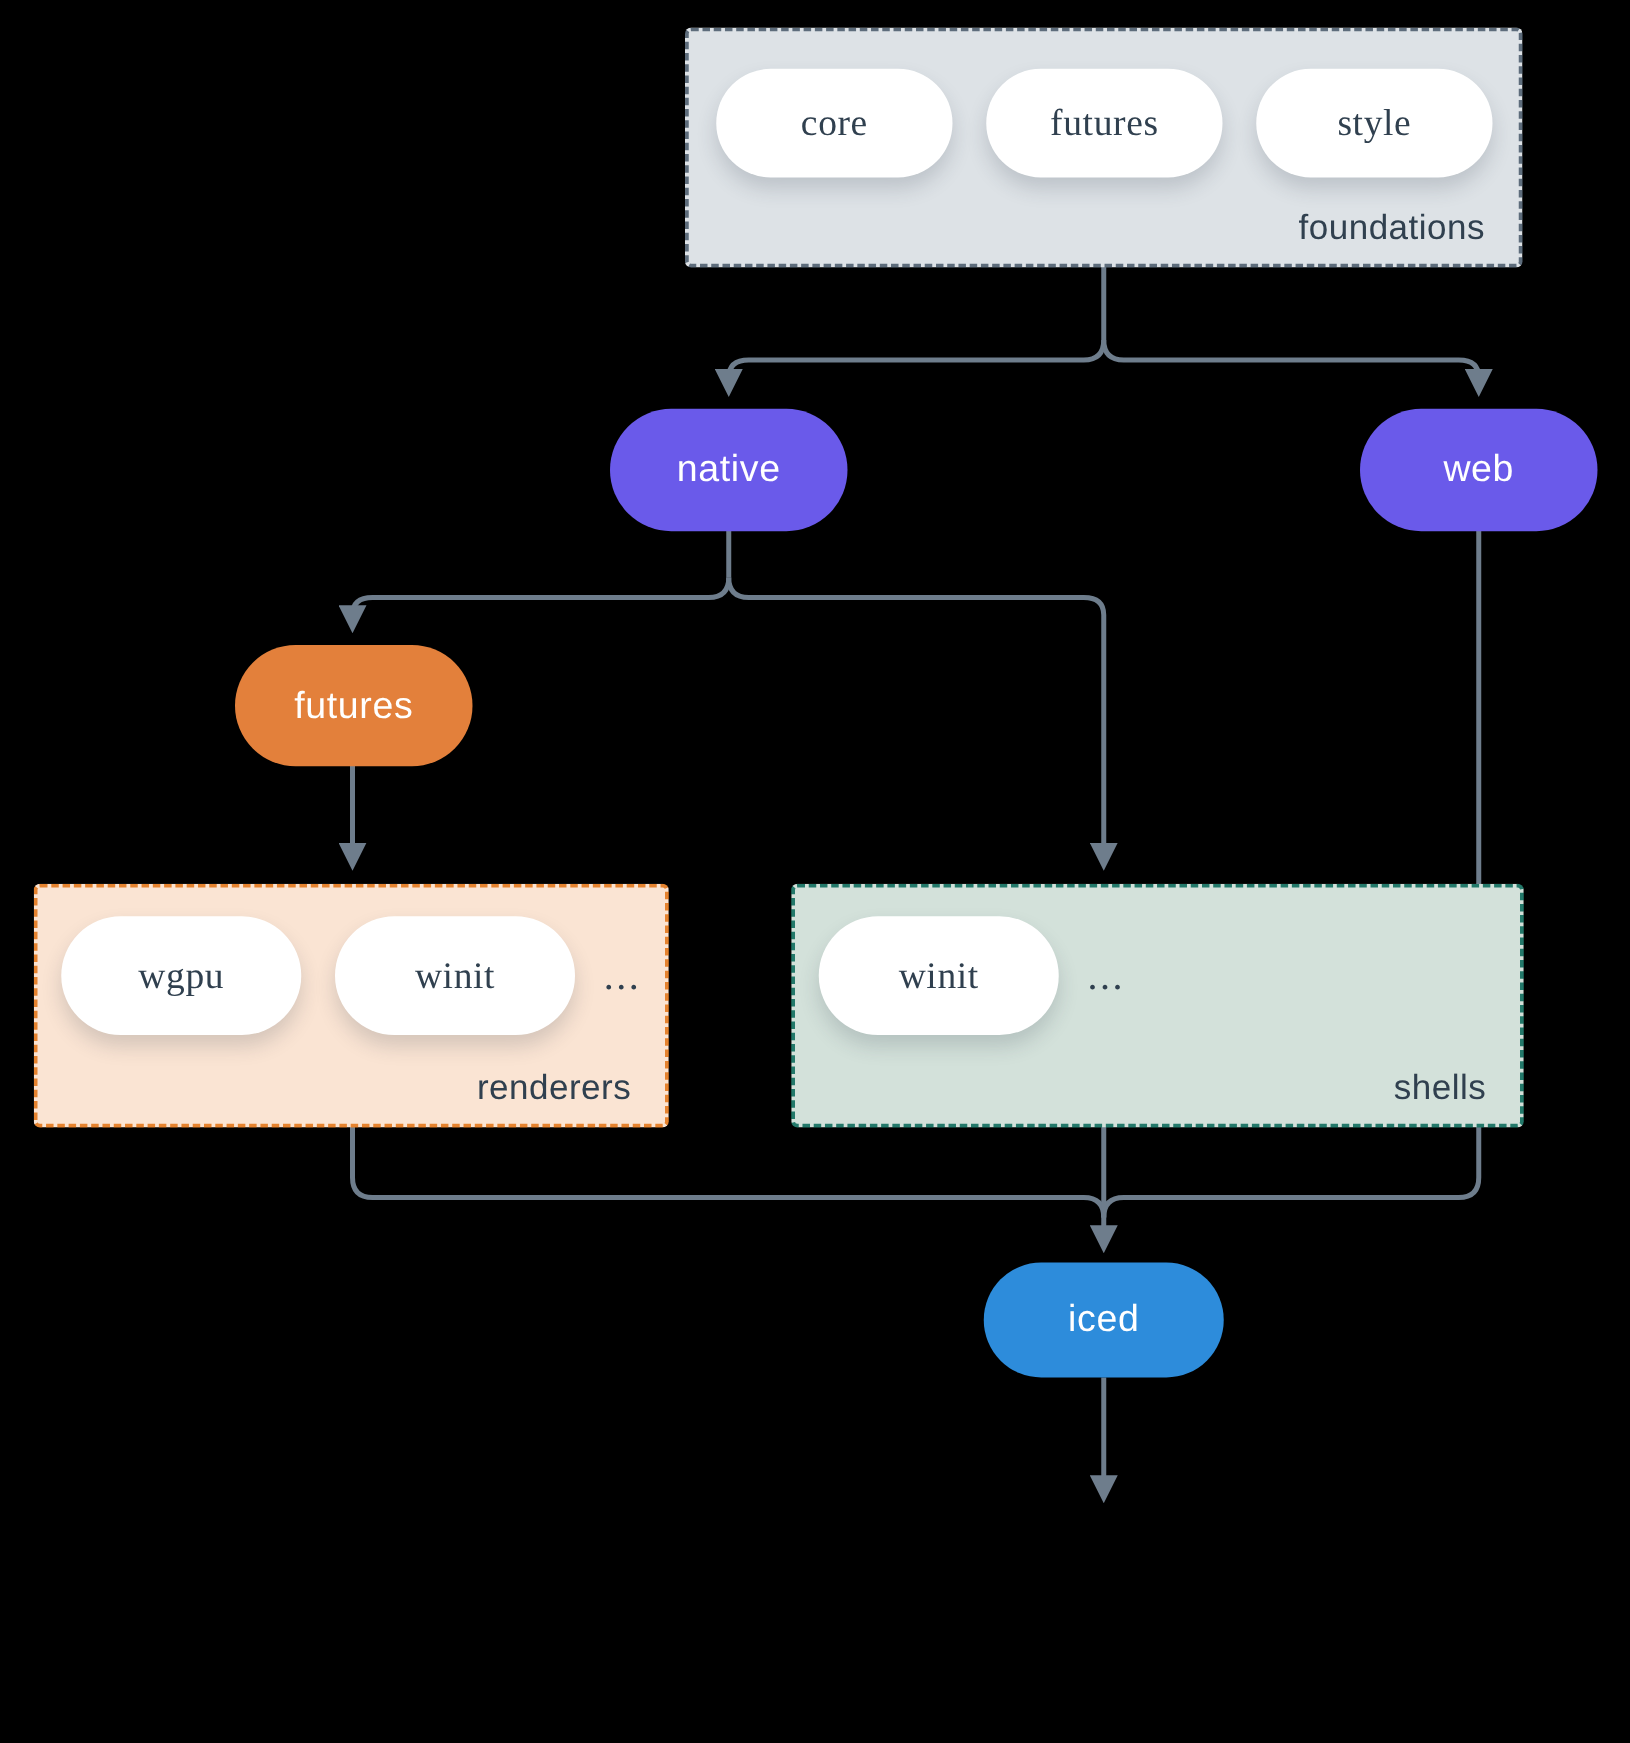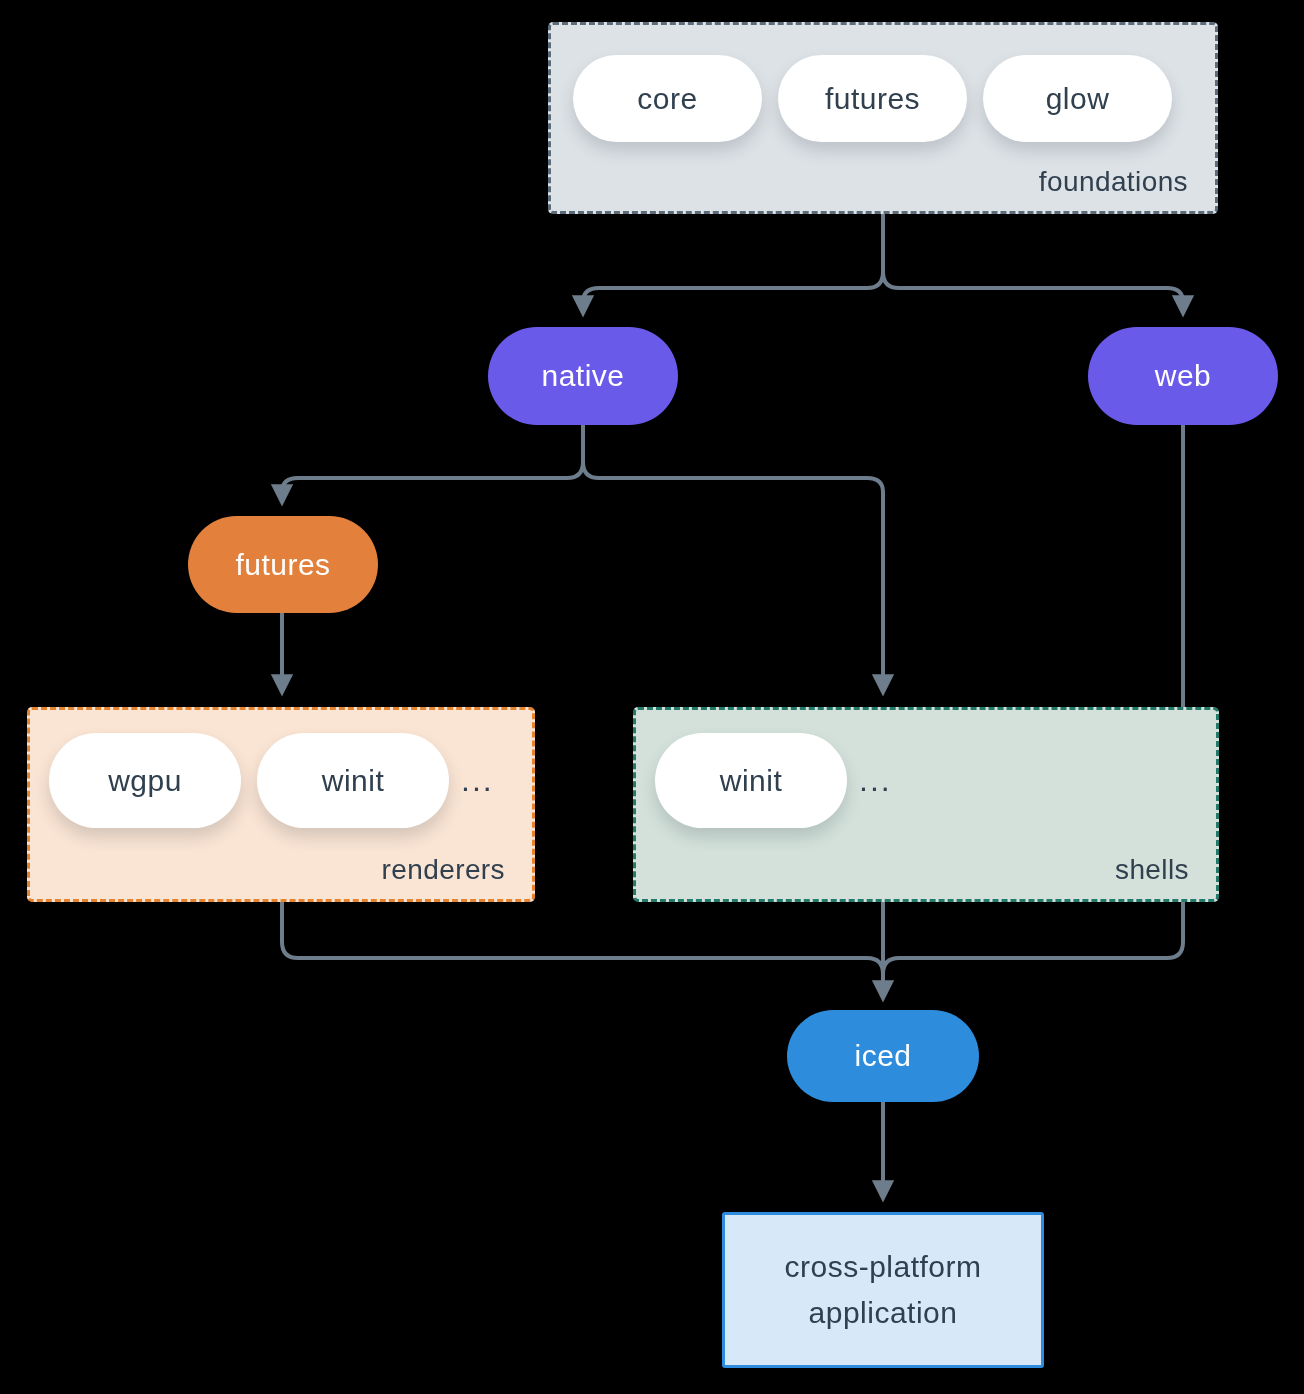--- a/index.html
+++ b/index.html
@@ -48,21 +48,22 @@
   }
   .group-shells {
     left: 633px; top: 707px; width: 586px; height: 195px;
     background: var(--shells-fill, #D3E1DA);
     border: 3px dashed var(--shells-border, #23796A);
   }
   .pill-row {
     position: absolute;
     display: flex;
     align-items: flex-start;
-    gap: 16px;
+    gap: 27px;
+    font-family: Liberation Serif, serif;
   }
   .group-foundations .pill-row { left: 22px; top: 30px; }
   .group-renderers .pill-row,
   .group-shells .pill-row { left: 19px; top: 23px; }
   .pill {
     display: flex;
     align-items: center;
     justify-content: center;
     border-radius: 999px;
     font-size: 30px;
@@ -147,21 +148,21 @@
     <path class="link" d="M 1183 424 L 1183 942 Q 1183 958 1167 958 L 899 958 Q 883 958 883 974"></path>
     <path class="link" marker-end="url(#arrow)" d="M 883 900 L 883 997"></path>
 
     <path class="link" marker-end="url(#arrow)" d="M 883 1102 L 883 1197"></path>
   </svg>
 
   <div class="group group-foundations">
     <div class="pill-row">
       <div class="pill white">core</div>
       <div class="pill white">futures</div>
-      <div class="pill white">glow</div>
+      <div class="pill white">style</div>
     </div>
     <div class="group-label">foundations</div>
   </div>
 
   <div class="node node-native">native</div>
   <div class="node node-web">web</div>
 
   <div class="node node-graphics">futures</div>
 
   <div class="group group-renderers">
@@ -176,18 +177,14 @@
   <div class="group group-shells">
     <div class="pill-row">
       <div class="pill white">winit</div>
       <div class="ellipsis">...</div>
     </div>
     <div class="group-label">shells</div>
   </div>
 
   <div class="node node-iced">iced</div>
 
-  <div class="app-box">
-    <div>cross-platform</div>
-    <div>application</div>
-  </div>
 
 </div>
 
 </body></html>

